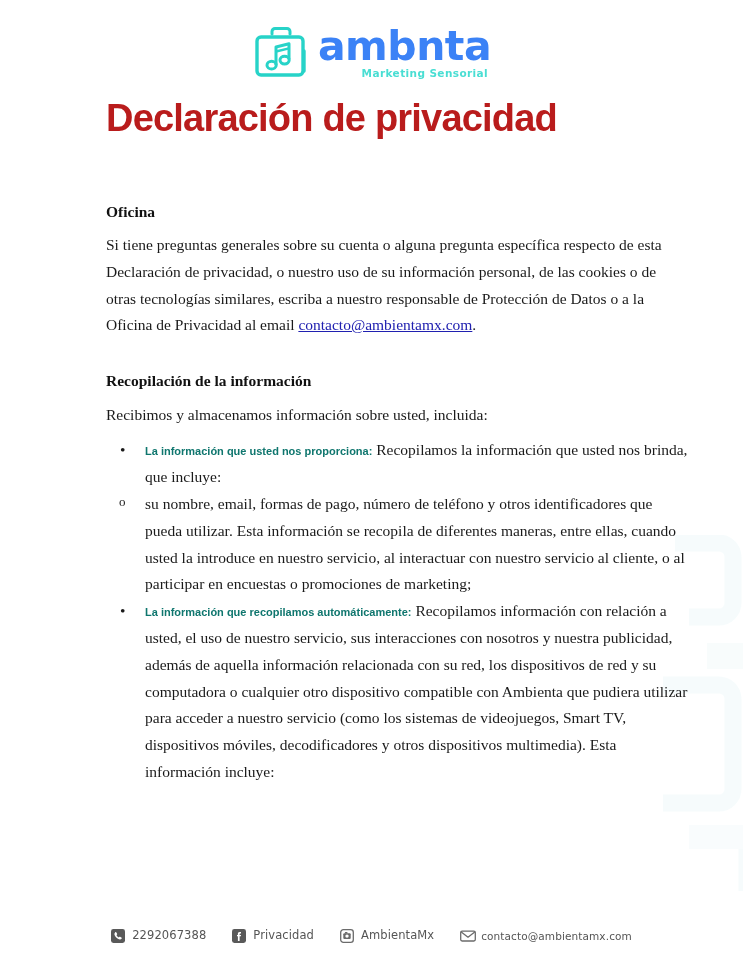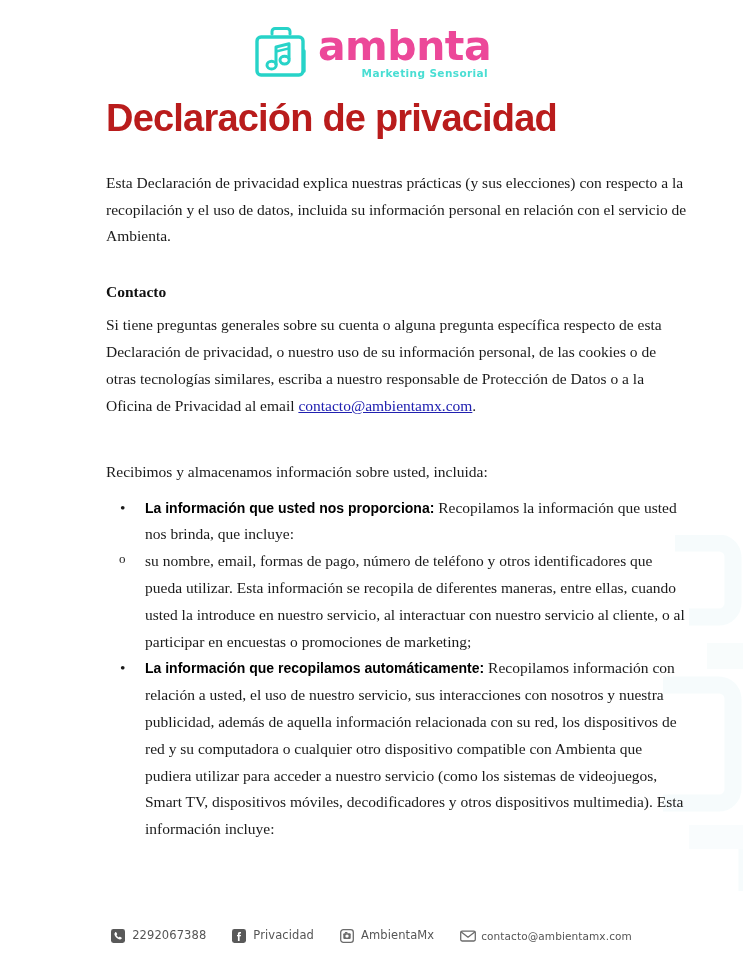--- a/index.html
+++ b/index.html
@@ -56,21 +56,21 @@
   .logo-words {
     display: flex;
     flex-direction: column;
     align-items: flex-start;
     line-height: 1;
   }
   .logo-name {
     font-family: "DejaVu Sans", sans-serif;
     font-weight: bold;
     font-size: 41px;
-    color: #ec4899;
+    color: #3b82f6;
     letter-spacing: -0.5px;
     line-height: 0.95;
   }
   .logo-tagline {
     font-family: "DejaVu Sans", sans-serif;
     font-weight: bold;
     font-size: 10.5px;
     color: #49DED3;
     letter-spacing: 0.4px;
     align-self: flex-end;
@@ -138,22 +138,22 @@
     line-height: 1.73;
   }
   li.bullet-item.level-2 { padding-left: 39px; }
   li.bullet-item.level-2 .marker {
     left: 13px;
     font-size: 13px;
   }
   .lead-in {
     font-family: "Liberation Sans", "DejaVu Sans", sans-serif;
     font-weight: bold;
-    font-size: 14px;
-    color: #000000;
+    font-size: 11px;
+    color: #0f766e;
   }
 
   
   .footer-bar {
     position: absolute;
     left: 0;
     bottom: 4px;
     width: 743px;
     display: flex;
     align-items: flex-start;
@@ -216,35 +216,35 @@
       <span class="logo-tagline">Marketing Sensorial</span>
     </span>
   </div>
 
   <h1 class="doc-title">Declaración de privacidad</h1>
 
   <div class="content">
 
     <div class="sp-lg"></div>
 
-    <p class="para">Esta Declaración de privacidad explica nuestras prácticas (y sus elecciones) con respecto a la recopilación y el uso de datos, incluida su información personal en relación con el servicio de Ambienta.</p>
 
     <div class="sp-lg"></div>
 
-    <h2 class="section-heading">Contacto</h2>
+    <h2 class="section-heading">Oficina</h2>
 
     <div class="sp-sm"></div>
 
     <p class="para">
       <span>Si tiene preguntas generales sobre su cuenta o alguna pregunta específica respecto de esta Declaración de privacidad, o nuestro uso de su información personal, de las cookies o de otras tecnologías similares, escriba a nuestro responsable de Protección de Datos o a la Oficina de Privacidad al email </span><a class="email-link" href="#">contacto@ambientamx.com</a><span>.</span>
     </p>
 
 
     <div class="sp-lg"></div>
 
+    <h2 class="section-heading">Recopilación de la información</h2>
 
     <div class="sp-sm"></div>
 
     <p class="para">Recibimos y almacenamos información sobre usted, incluida:</p>
 
     <div class="sp-sm"></div>
 
     <ul class="bullets">
       <li class="bullet-item level-1">
         <span class="marker">•</span><span class="lead-in">La información que usted nos proporciona:</span><span> Recopilamos la información que usted nos brinda, que incluye:</span>

